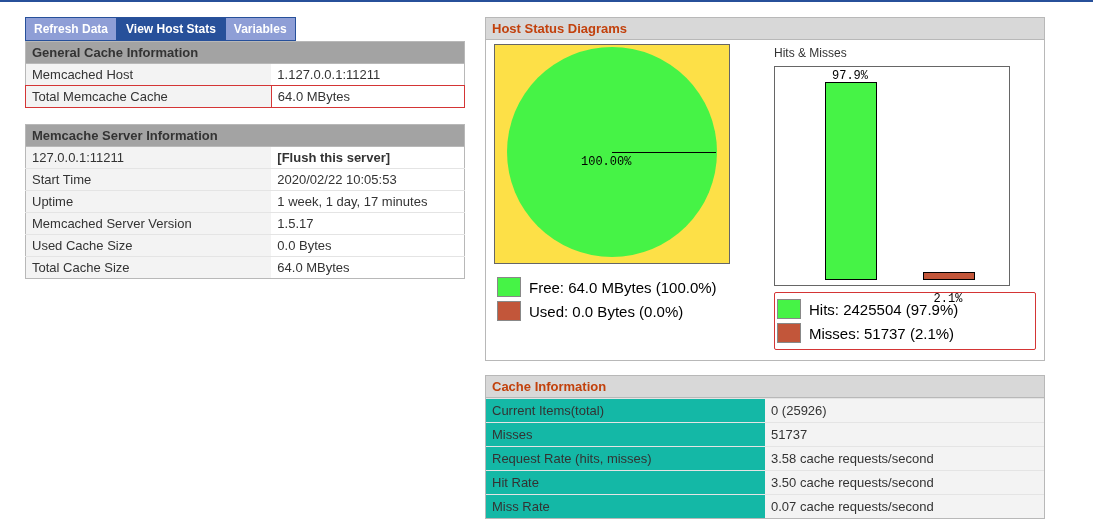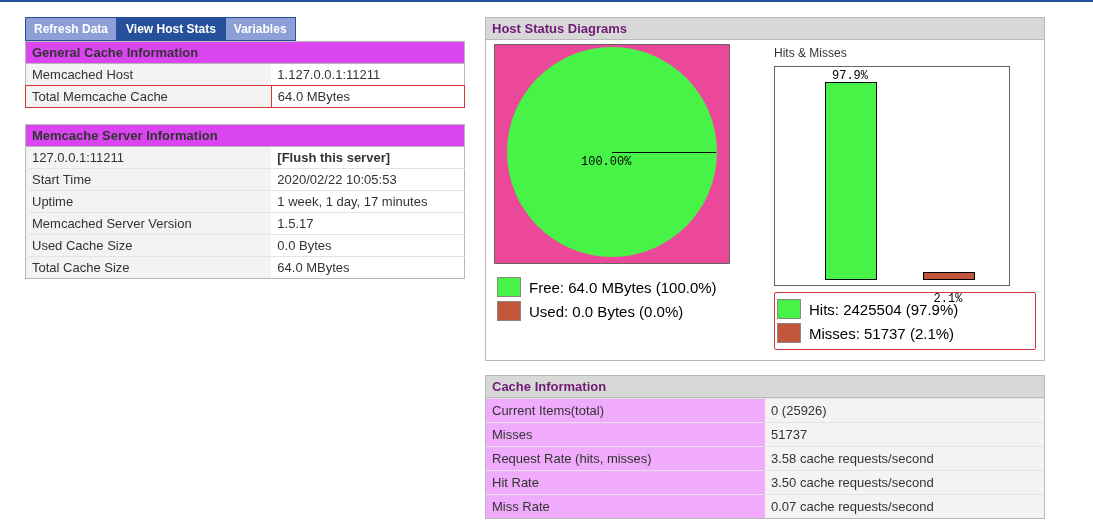--- a/index.html
+++ b/index.html
@@ -44,21 +44,21 @@
   }
   table.info {
     width: 100%;
     border-collapse: collapse;
     border: 1px solid #b8b8b8;
     margin-bottom: 16px;
   }
   table.info th {
     text-align: left;
     font-weight: bold;
-    background: #d946ef;
+    background: #a3a3a3;
     border: 1px solid #b8b8b8;
     padding: 3px 6px;
     color: #333;
   }
   table.info td {
     padding: 3px 6px;
     border-top: 1px solid #e4e4e4;
   }
   table.info td.label {
     width: 56%;
@@ -78,42 +78,42 @@
   }
   .panel {
     border: 1px solid #b8b8b8;
     margin-bottom: 14px;
   }
   .panel-header {
     background: #d8d8d8;
     font-weight: bold;
     padding: 3px 6px;
     border-bottom: 1px solid #b8b8b8;
-    color: #701a75;
+    color: #c2410c;
   }
   .diagrams {
     display: flex;
     gap: 18px;
     padding: 4px 8px 10px 8px;
   }
   .chartbox {
     flex: 1;
   }
   .chartbox h4 {
     font-weight: normal;
     font-size: 12px;
     margin: 2px 0 6px 0;
     color: #333;
   }
   .pie-wrap {
     width: 234px;
     height: 218px;
     position: relative;
     border: 1px solid #666;
-    background: #ec4899;
+    background: #fde047;
   }
   .pie {
     width: 210px;
     height: 210px;
     border-radius: 50%;
     background: #46f346;
     position: absolute;
     top: 2px; left: 12px;
   }
   .pie-radius {
@@ -183,21 +183,21 @@
     width: 100%;
     border-collapse: collapse;
   }
   table.cacheinfo td {
     padding: 4px 6px;
     font-size: 13px;
     color: #333;
     border-top: 1px solid #e4e4e4;
   }
   table.cacheinfo td.label {
-    background: #f0abfc;
+    background: #14b8a6;
     width: 50%;
   }
   table.cacheinfo td.value {
     background: #f3f3f3;
   }
 </style>
 </head>
 <body>
 
 <div class="topline"></div>

